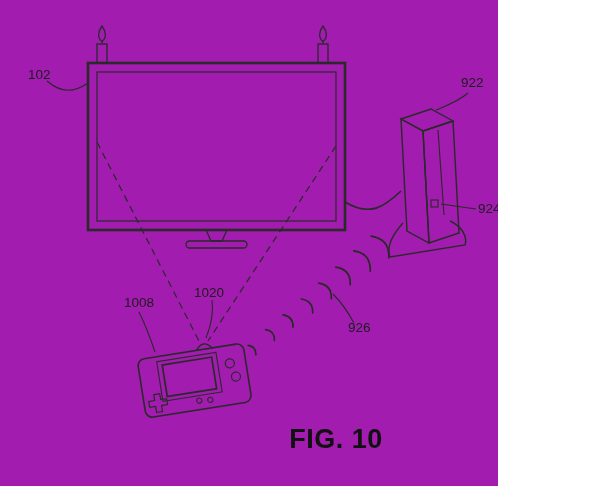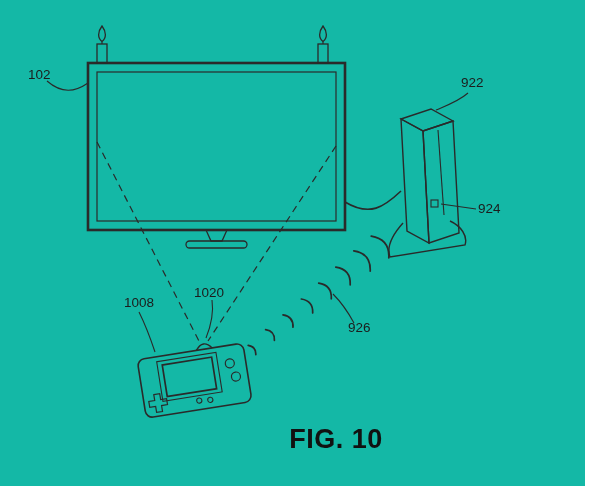--- a/index.html
+++ b/index.html
@@ -1,19 +1,19 @@
 <!DOCTYPE html>
 <html><head>
 <meta charset="utf-8">
 <style>
   html,body{margin:0;padding:0;background:#ffffff;}
   .stage{
     position:relative;
-    width:585px;height:486px;
-    background:#14b8a6;
+    width:498px;height:486px;
+    background:#a21caf;
     font-family:"Liberation Sans", sans-serif;
     overflow:hidden;
   }
   svg{display:block;}
   .ink{stroke:#2a2a2a;fill:none;}
   text.ref-label{
     font-family:"Liberation Sans", sans-serif;
     font-size:13.5px;
     fill:#1c1c1c;
     stroke:none;

